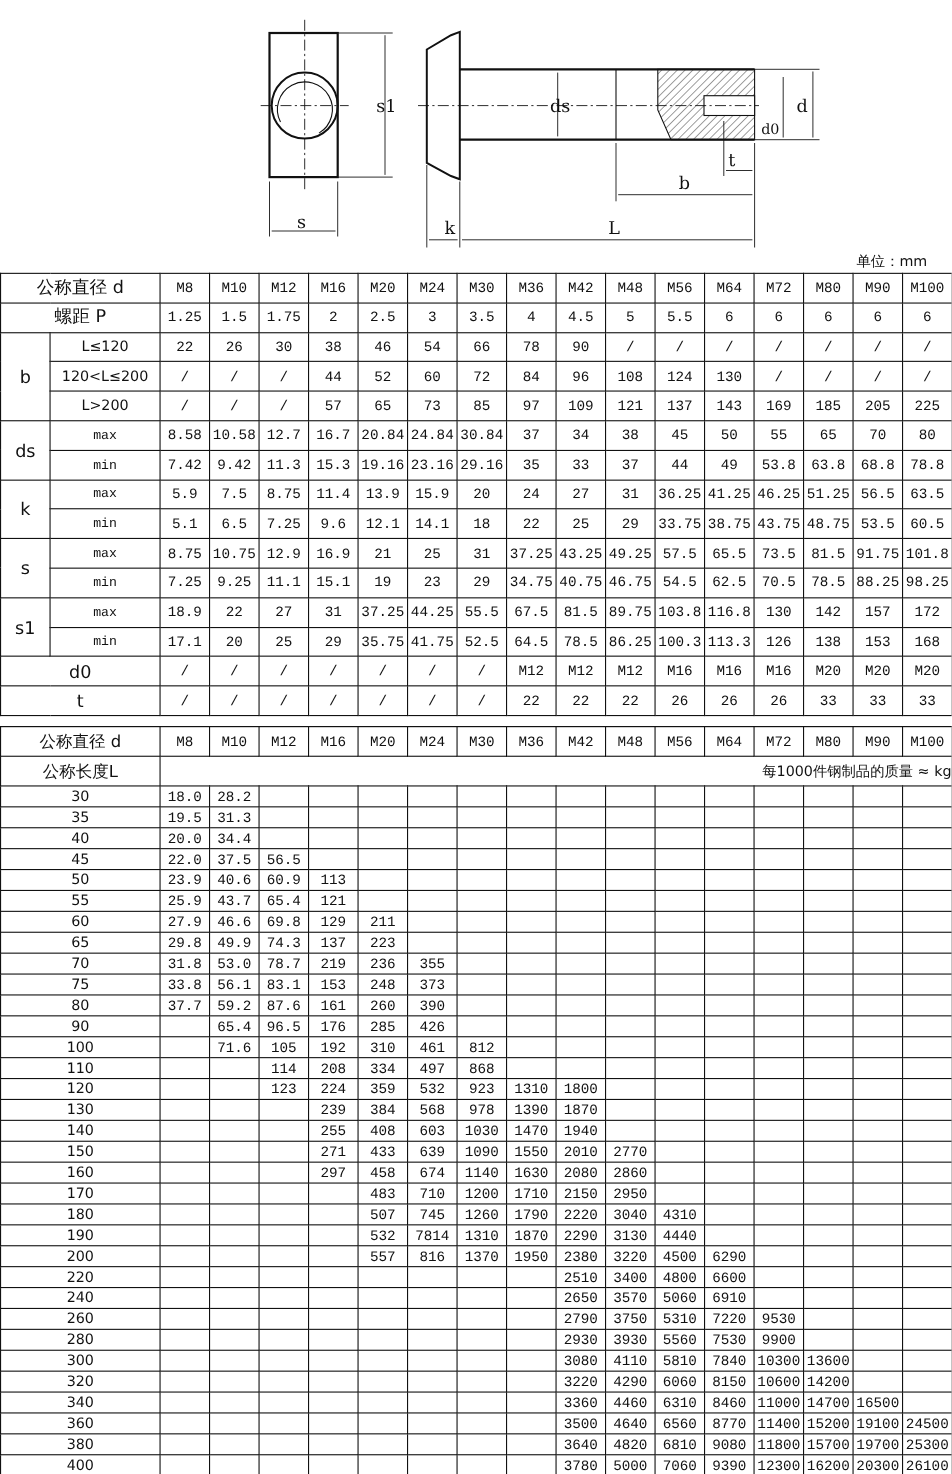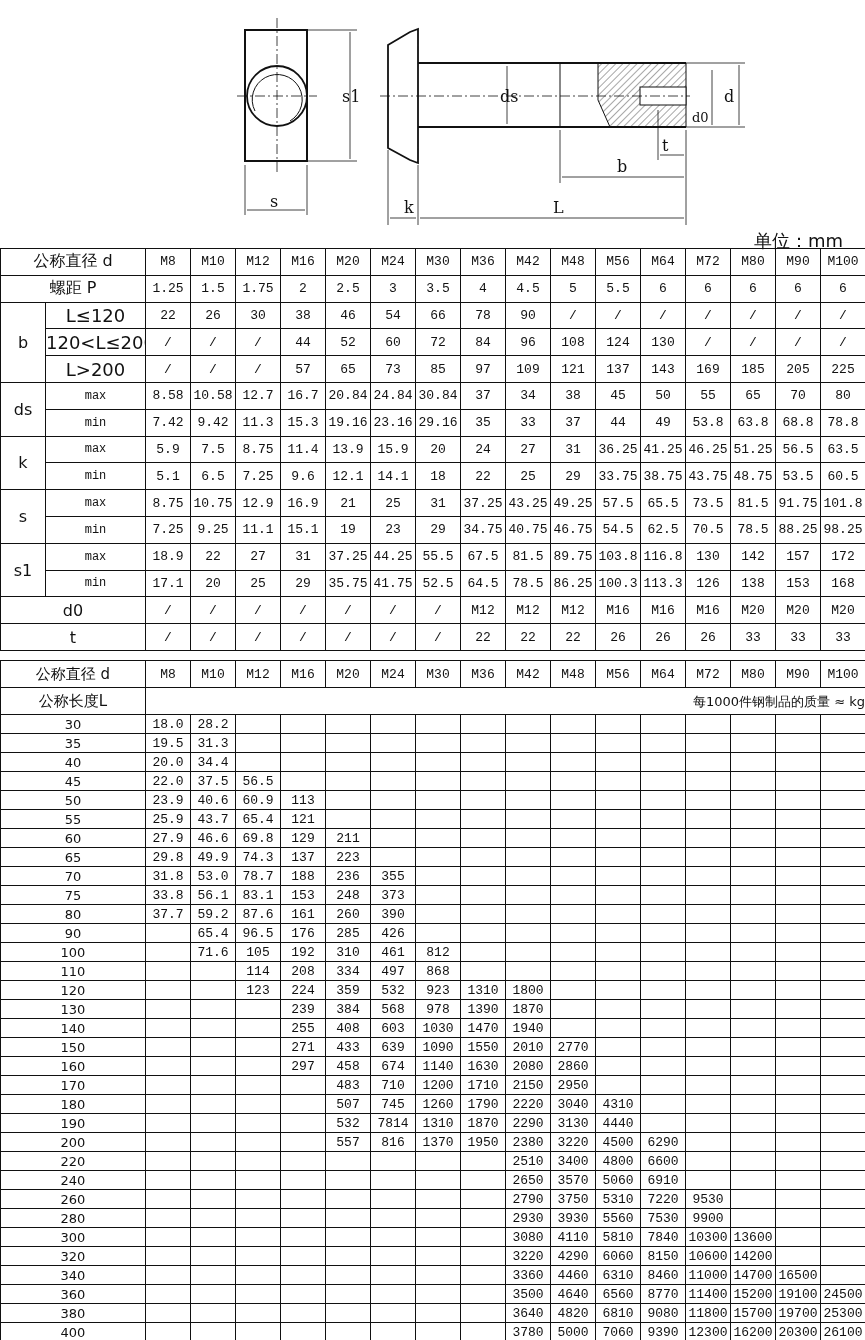--- a/index.html
+++ b/index.html
@@ -1,27 +1,27 @@
 <!DOCTYPE html>
 <html><head>
 <meta charset="utf-8">
 <style>
   html, body { margin:0; padding:0; background:#fff; }
   body { width:865px; height:1340px; position:relative; overflow:hidden;
          font-family: "DejaVu Serif", "Liberation Serif", serif; color:#111; }
   .drawing { position:absolute; left:0; top:0; width:865px; height:232px; }
-  .unit { position:absolute; right:22px; top:229px; font-size:18px;
+  .unit { position:absolute; right:22px; top:229px; font-size:13px;
           font-family:"DejaVu Sans", sans-serif; }
   table { border-collapse:collapse; position:absolute; left:0; table-layout:fixed;padding-left:44px; }
   td { border:1px solid #111; text-align:center; padding:0; white-space:nowrap;
        overflow:hidden; font-family:"Liberation Mono","DejaVu Sans Mono", monospace; }
   #t1 { top:248px; width:865px; }
   #t1 td { height:25.8px; font-size:13px; }
   #t1 td.lab { font-family:"DejaVu Sans", sans-serif; font-size:16px; }
-  #t1 td.sub { font-family:"DejaVu Sans", sans-serif; font-size:18px; }
+  #t1 td.sub { font-family:"DejaVu Sans", sans-serif; font-size:13px; }
   #t1 td.subm { font-family:"Liberation Mono", monospace; font-size:12px; }
   #t2 { top:660px; width:865px; }
   #t2 td { height:18px; font-size:13px; line-height:17px; }
   #t2 tr.hd td { height:26px; }
   #t2 td.lab { font-family:"DejaVu Sans", sans-serif; font-size:15px; }
   #t2 td.cap { text-align:right; font-family:"DejaVu Sans", sans-serif; font-size:13px; }
   #t2 td.len { font-family:"DejaVu Sans", sans-serif; font-size:13px; }
   .gap { position:absolute; left:0; top:651px; width:865px; height:9px; border-bottom:1px solid #111; }
 </style>
 </head>
@@ -564,21 +564,21 @@
         <td></td>
         <td></td>
         <td></td>
         <td></td>
       </tr>
       <tr>
         <td class="len">70</td>
         <td>31.8</td>
         <td>53.0</td>
         <td>78.7</td>
-        <td>188</td>
+        <td>219</td>
         <td>236</td>
         <td>355</td>
         <td></td>
         <td></td>
         <td></td>
         <td></td>
         <td></td>
         <td></td>
         <td></td>
         <td></td>

